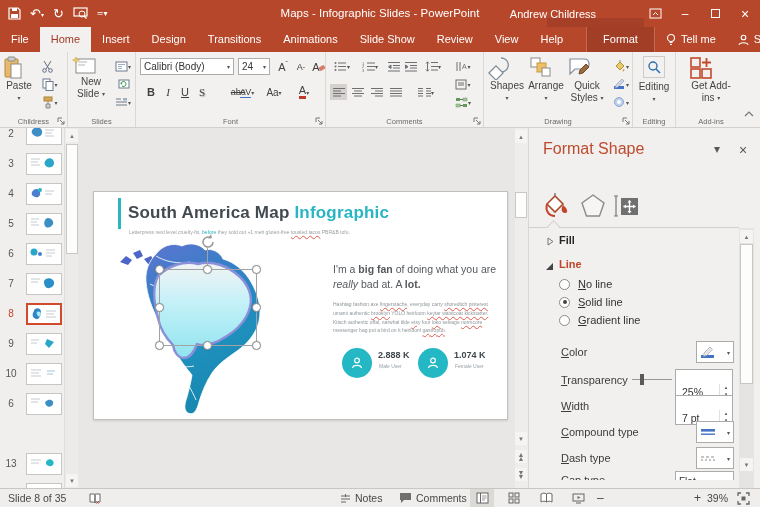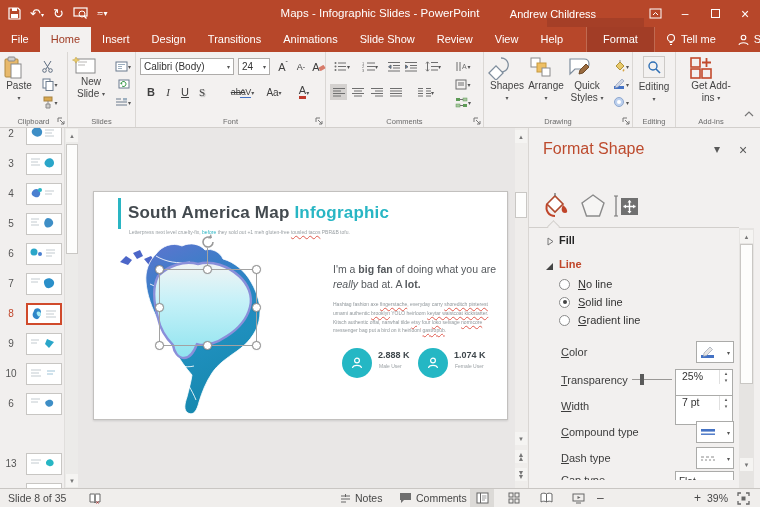--- a/index.html
+++ b/index.html
@@ -77,21 +77,21 @@
   .pdivider{position:absolute;left:0px;top:99px;width:210px;height:1px;background:#d2cfcc}
   .notch{position:absolute;left:20px;top:94px;width:9px;height:9px;background:#f2f0ef;border-left:1px solid #d2cfcc;border-top:1px solid #d2cfcc;transform:rotate(45deg)}
   .pcontent{position:absolute;left:0;top:100px;width:232px;height:252px;overflow:hidden}
   .psec{position:absolute;left:30px;font-size:11px;font-weight:bold}
   .pradio{position:absolute;left:30px;display:flex;align-items:center;gap:8px;font-size:11px;color:#333}
   .rdot{width:11px;height:11px;border-radius:50%;border:1px solid #8a8a8a;background:#fff;position:relative}
   .rdot.sel::after{content:"";position:absolute;left:2.5px;top:2.5px;width:4px;height:4px;border-radius:50%;background:#444}
   .plabel{position:absolute;left:32px;font-size:11px;color:#3c3c3c;display:inline-block}
   .fl::first-letter{text-decoration:underline}
   .pbtn{position:absolute;height:22px;background:#fff;border:1px solid #ababa9;display:flex;align-items:center;justify-content:space-between;padding:0 3px;font-size:10px;color:#333}
-  .spin{position:absolute;width:58px;height:30px;background:#fff;border:1px solid #ababa9;font-size:10.5px;color:#333;display:flex;align-items:flex-start}
+  .spin{position:absolute;width:58px;height:30px;background:#fff;border:1px solid #ababa9;font-size:10.5px;color:#333;display:flex;align-items:flex-end}
   .spin .v{flex:1;padding-left:6px}
   .spin .arr{width:13px;display:flex;flex-direction:column;align-items:center;justify-content:center;font-size:5px;color:#555;line-height:1.4;border-left:1px solid #e0e0e0}
   .pscroll{position:absolute;left:210px;top:100px;width:15px;height:370px;background:#e6e4e2}
   
   .status{position:absolute;left:0;top:488px;width:760px;height:19px;background:#f0eeec;border-top:1px solid #c9c6c3;font-size:10.5px;color:#484848}
   .sitem{position:absolute;top:0;height:18px;display:flex;align-items:center;gap:4px}
   .viewbtn{position:absolute;top:0;width:24px;height:18px;display:flex;align-items:center;justify-content:center}
   .viewbtn.on{background:#dcdad7}
 </style>
 </head>
@@ -194,21 +194,21 @@
         </svg>
         <span class="caret">▾</span>
       </span>
     <span class="sbtn" style="left:38px;top:42px;width:24px">
         <svg width="12" height="13" viewBox="0 0 12 13">
           <rect x="2" y="1" width="8" height="4" fill="#d8a850" stroke="#a8823e"></rect>
           <path d="M6 5v3M4 8h4v4H4z" fill="#cfcdcb" stroke="#8a8a8a"></path>
         </svg>
         <span class="caret">▾</span>
       </span>
-    <div class="glabel">Clipboard</div>
+    <div class="glabel">Childress</div>
     <span class="launch">
         <svg width="8" height="8" viewBox="0 0 8 8">
           <path d="M1 1v4M1 1h4M3 3l4 4M7 4v3h-3" fill="none" stroke="#777"></path>
         </svg>
       </span>
   </div>
 
   <div class="rgroup" style="left:68px;width:68px">
     <div class="bigbtn" style="left:4px;top:4px;width:38px">
       <span class="bicon"><svg width="24" height="20" viewBox="0 0 24 20">

